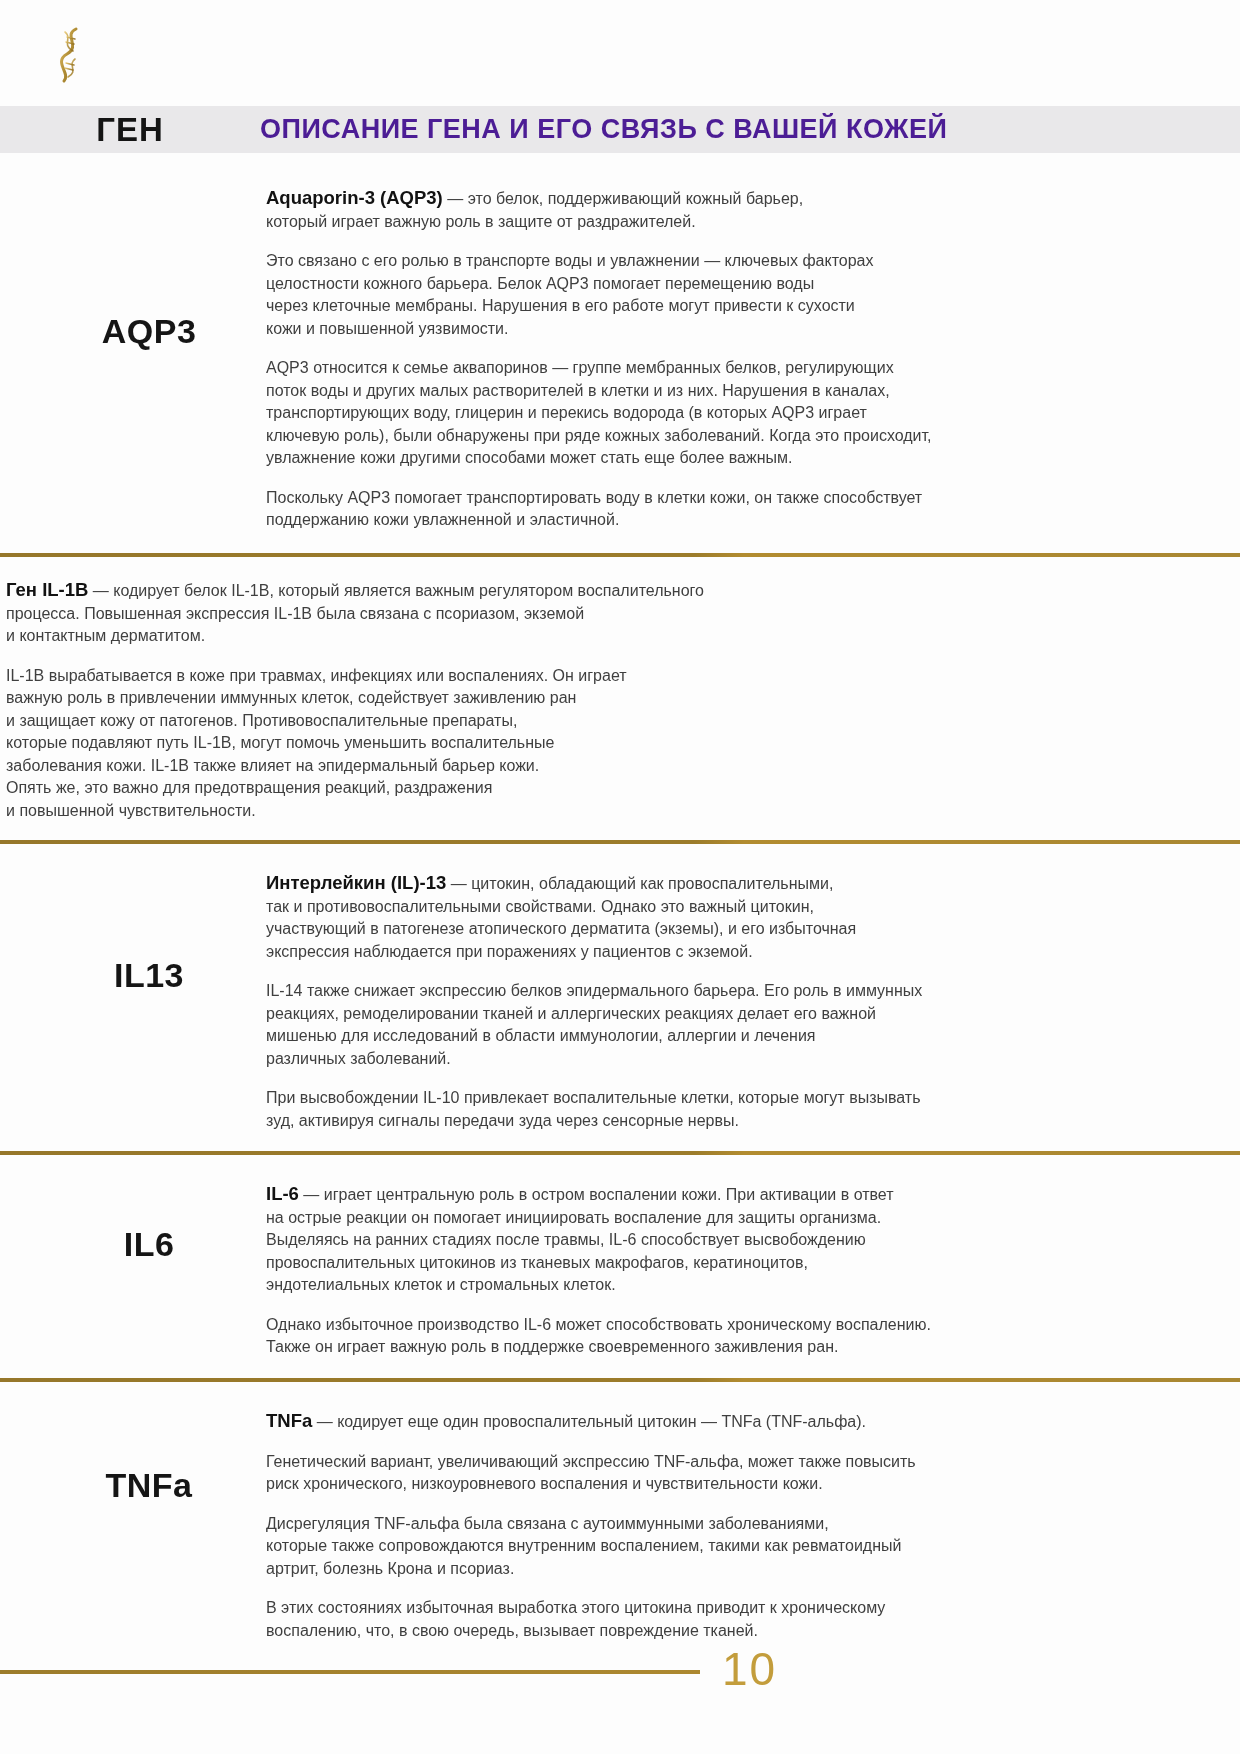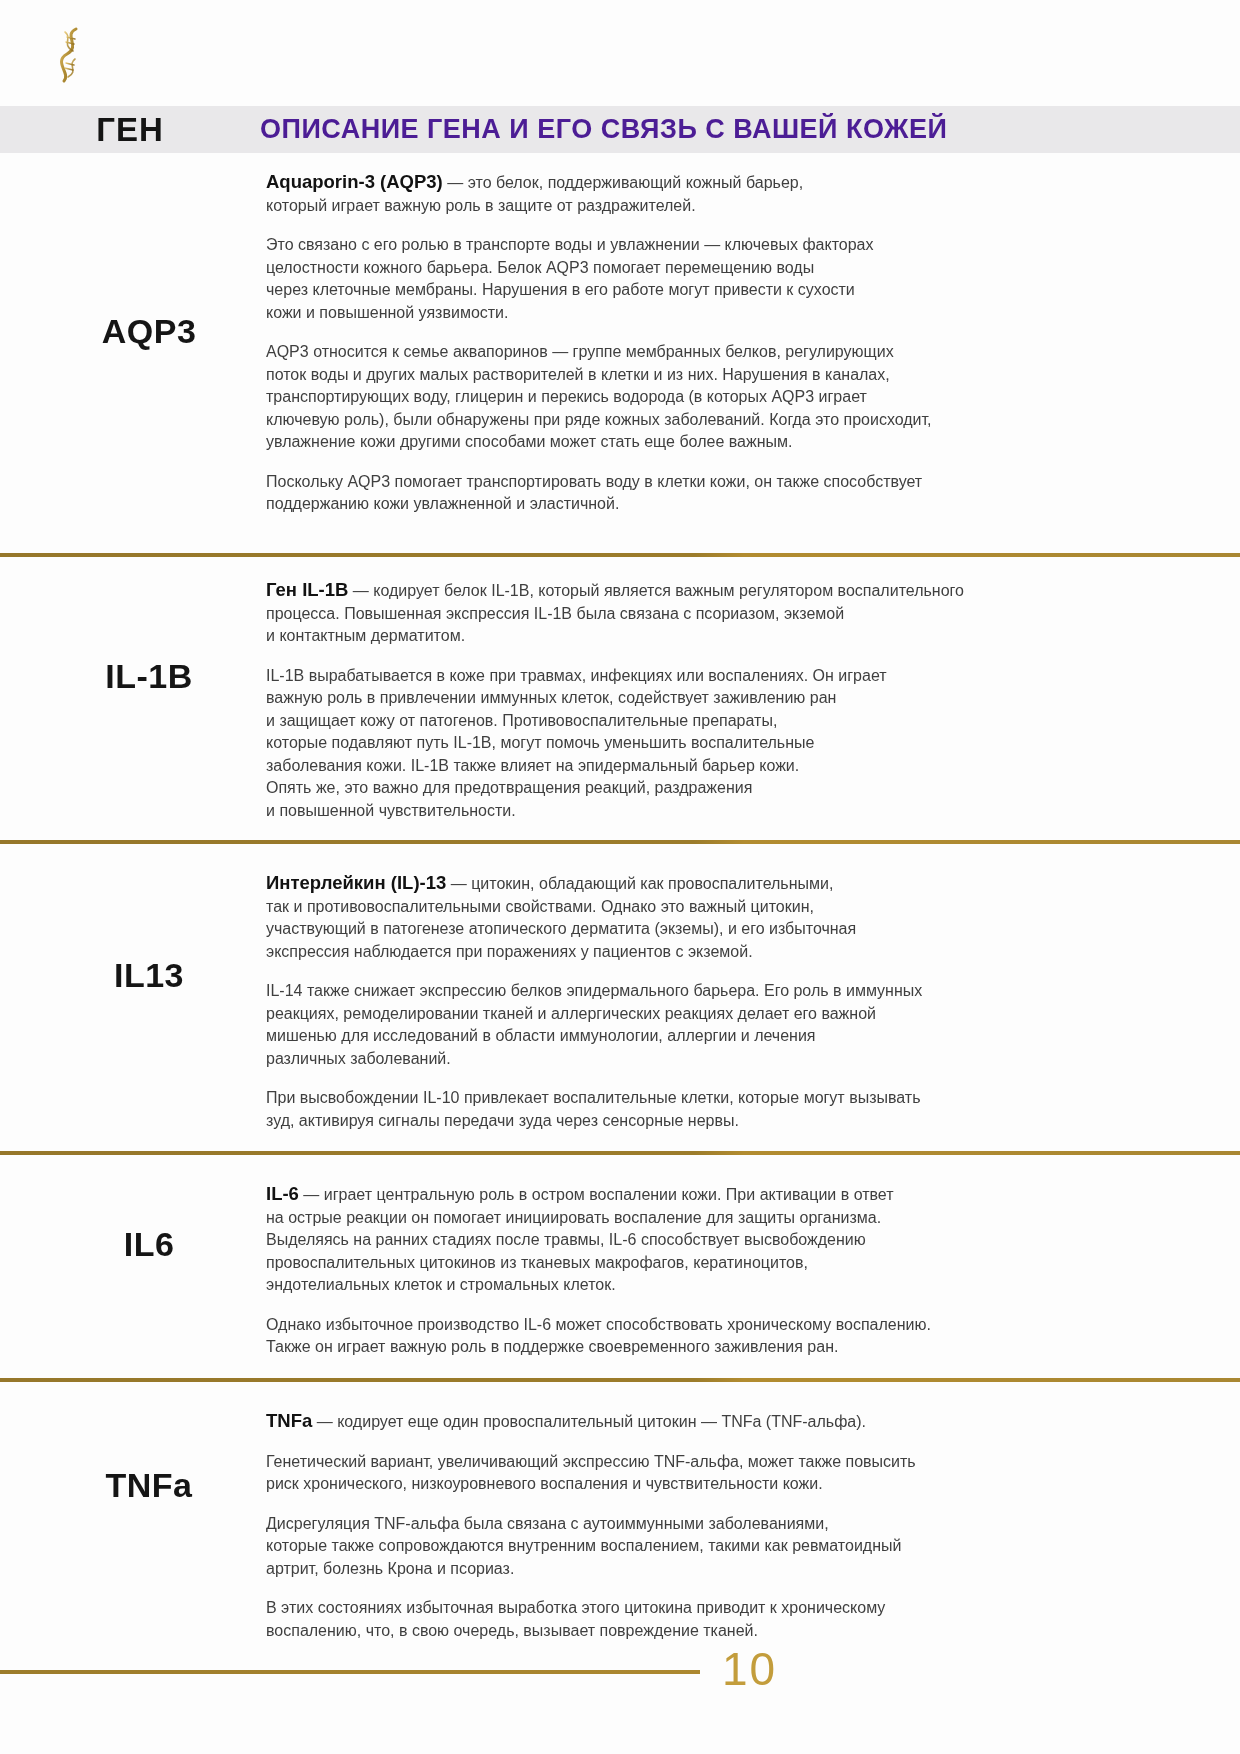--- a/index.html
+++ b/index.html
@@ -54,21 +54,21 @@
     font-size: 34px;
     font-weight: 700;
     color: #151515;
     letter-spacing: 0.5px;
     margin-left: 38px;
   }
   .content-col {
     flex: 1 1 auto;
     padding: 28px 30px 0 6px;
   }
-  .row.r1 .content-col { padding-top: 18px; }
+  .row.r1 .content-col { padding-top: 34px; }
   .row.r2 .content-col { padding-top: 22px; }
   .content-col p {
     font-size: 16px;
     line-height: 22.5px;
     margin: 0 0 17px 0;
     white-space: pre-line;
     color: #3f3f3f;
   }
   .content-col p strong {
     font-size: 18.5px;
@@ -145,23 +145,20 @@
 транспортирующих воду, глицерин и перекись водорода (в которых AQP3 играет
 ключевую роль), были обнаружены при ряде кожных заболеваний. Когда это происходит,
 увлажнение кожи другими способами может стать еще более важным.</span></p>
       <p><span>Поскольку AQP3 помогает транспортировать воду в клетки кожи, он также способствует
 поддержанию кожи увлажненной и эластичной.</span></p>
     </div>
   </section>
   <div class="divider"></div>
 
   <section class="row r2">
-    <div class="gene-col">
-      <h2 class="gene-name">IL-1B</h2>
-    </div>
     <div class="content-col">
       <p><strong>Ген IL-1B</strong><span> — кодирует белок IL-1B, который является важным регулятором воспалительного
 процесса. Повышенная экспрессия IL-1B была связана с псориазом, экземой
 и контактным дерматитом.</span></p>
       <p><span>IL-1B вырабатывается в коже при травмах, инфекциях или воспалениях. Он играет
 важную роль в привлечении иммунных клеток, содействует заживлению ран
 и защищает кожу от патогенов. Противовоспалительные препараты,
 которые подавляют путь IL-1B, могут помочь уменьшить воспалительные
 заболевания кожи. IL-1B также влияет на эпидермальный барьер кожи.
 Опять же, это важно для предотвращения реакций, раздражения

